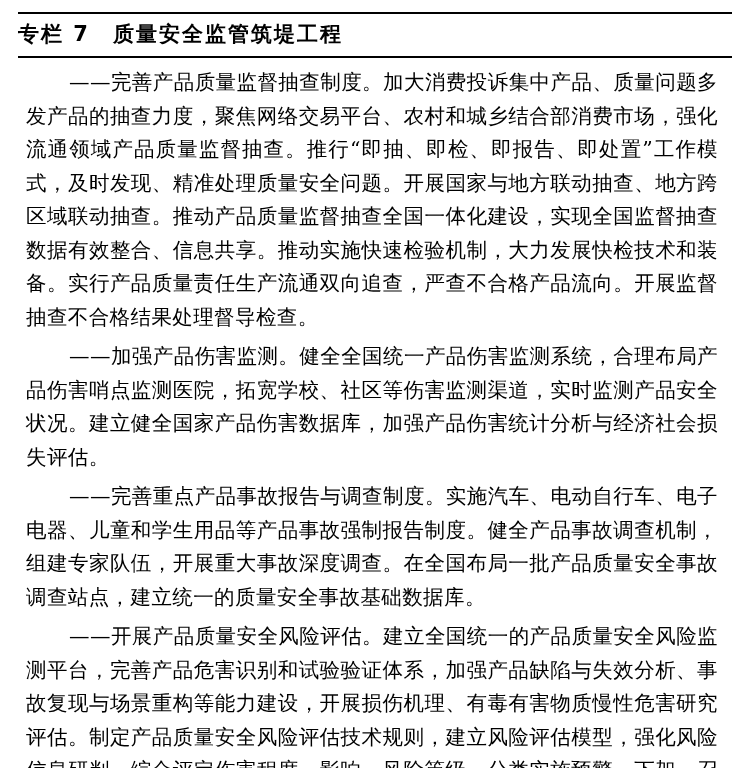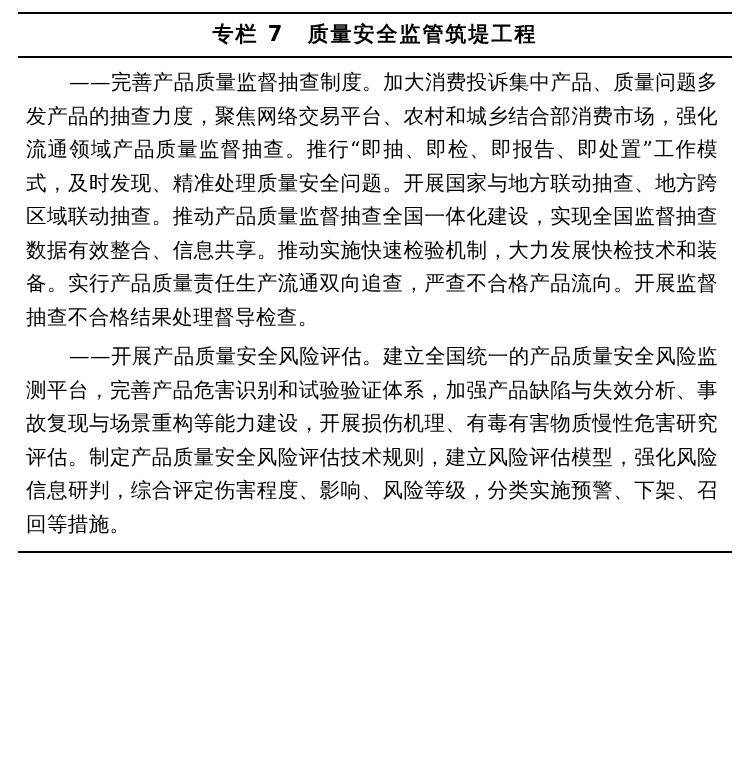--- a/index.html
+++ b/index.html
@@ -21,21 +21,21 @@
     box-sizing: border-box;
     padding: 12px 18px 0 18px;
   }
   .box {
     border-top: 2px solid #000;
     border-bottom: 2px solid #000;
     padding: 0;
   }
   .title-row {
     border-bottom: 2px solid #000;
-    text-align: center;
+    text-align: left;
     padding: 6px 0 8px 0;
   }
   .title-text {
     font-family: "DejaVu Sans", "Liberation Sans", sans-serif;
     font-weight: bold;
     font-size: 21px;
     letter-spacing: 2px;
     white-space: pre;
   }
   .body-area {
@@ -60,17 +60,19 @@
 
 <div class="page">
   <div class="box">
 
     <div class="title-row">
       <span class="title-text">专栏 7　质量安全监管筑堤工程</span>
     </div>
 
     <div class="body-area">
       <p class="para">——完善产品质量监督抽查制度。加大消费投诉集中产品、质量问题多发产品的抽查力度，聚焦网络交易平台、农村和城乡结合部消费市场，强化流通领域产品质量监督抽查。推行“即抽、即检、即报告、即处置”工作模式，及时发现、精准处理质量安全问题。开展国家与地方联动抽查、地方跨区域联动抽查。推动产品质量监督抽查全国一体化建设，实现全国监督抽查数据有效整合、信息共享。推动实施快速检验机制，大力发展快检技术和装备。实行产品质量责任生产流通双向追查，严查不合格产品流向。开展监督抽查不合格结果处理督导检查。</p>
+      <p class="para">——加强产品伤害监测。健全全国统一产品伤害监测系统，合理布局产品伤害哨点监测医院，拓宽学校、社区等伤害监测渠道，实时监测产品安全状况。建立健全国家产品伤害数据库，加强产品伤害统计分析与经济社会损失评估。</p>
+      <p class="para">——完善重点产品事故报告与调查制度。实施汽车、电动自行车、电子电器、儿童和学生用品等产品事故强制报告制度。健全产品事故调查机制，组建专家队伍，开展重大事故深度调查。在全国布局一批产品质量安全事故调查站点，建立统一的质量安全事故基础数据库。</p>
       <p class="para">——开展产品质量安全风险评估。建立全国统一的产品质量安全风险监测平台，完善产品危害识别和试验验证体系，加强产品缺陷与失效分析、事故复现与场景重构等能力建设，开展损伤机理、有毒有害物质慢性危害研究评估。制定产品质量安全风险评估技术规则，建立风险评估模型，强化风险信息研判，综合评定伤害程度、影响、风险等级，分类实施预警、下架、召回等措施。</p>
     </div>
 
   </div>
 </div>
 
 </body></html>

